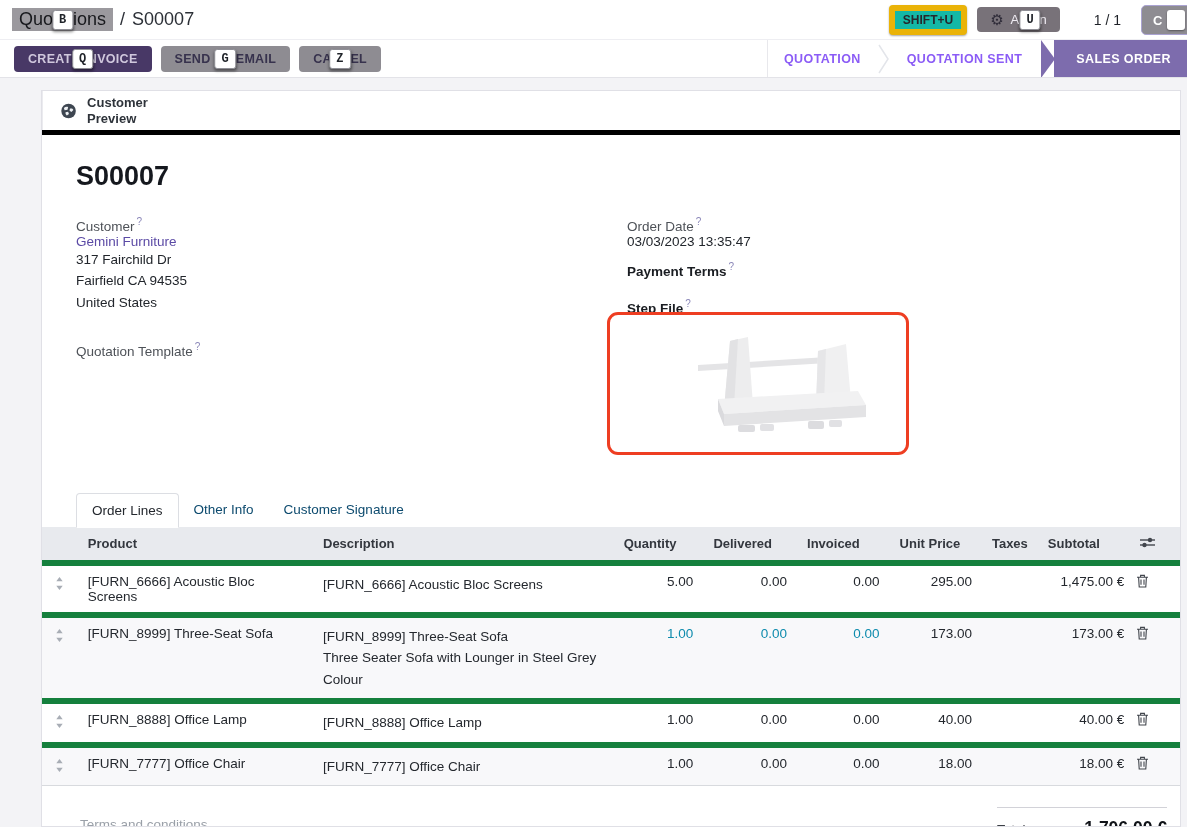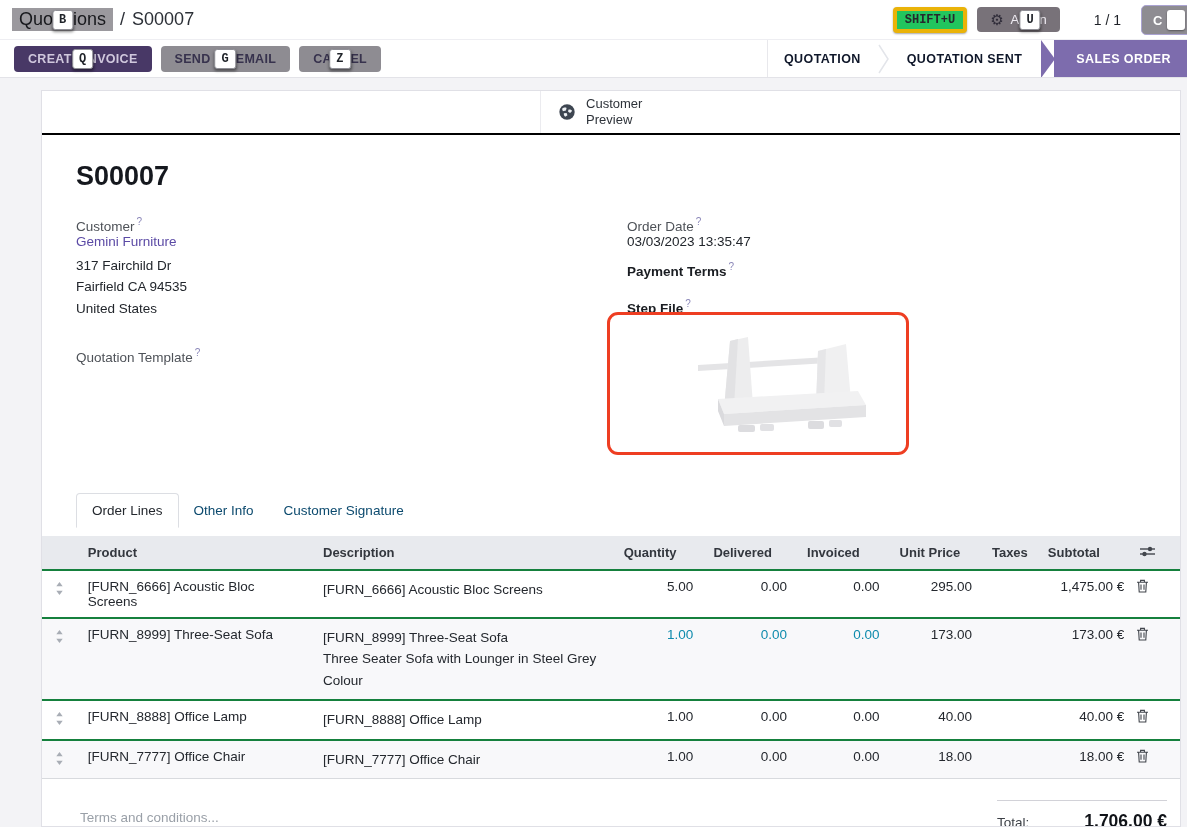--- a/index.html
+++ b/index.html
@@ -5,22 +5,22 @@
   * { margin:0; padding:0; box-sizing:border-box; }
   html,body { background:#e9e9ee; }
   body { font-family:"Liberation Sans", sans-serif; }
   .screen { position:relative; width:1187px; height:827px; background:#f3f3f6; overflow:hidden; margin:0 auto; }
 
   
   .topbar { position:relative; height:40px; background:#fff; border-bottom:1px solid #eeeef2; display:flex; align-items:center; padding:0 12px; }
   .breadcrumb { font-size:18px; color:#2b2f36; display:flex; align-items:center; gap:7px; }
   .bc-parent { position:relative; background:#9b999e; color:#17181c; padding:1px 7px; cursor:pointer; }
   .topbar-right { margin-left:auto; display:flex; align-items:center; gap:10px; }
-  .shift-badge { font-family:Liberation Mono, monospace; font-size:12px; font-weight:700; color:#26282d;
-    background:#22c55e; border:4px solid #eab308; border-radius:4px; padding:2px 8px; box-shadow:0 1px 2px rgba(0,0,0,.35); }
+  .shift-badge { font-family:Liberation Sans, sans-serif; font-size:12px; font-weight:700; color:#26282d;
+    background:#14b8a6; border:6px solid #eab308; border-radius:4px; padding:2px 8px; box-shadow:0 1px 2px rgba(0,0,0,.35); }
   .action-btn { position:relative; display:flex; align-items:center; gap:7px; background:#787279; color:#efecf3;
     border:none; border-radius:4px; padding:5px 13px; font-size:13px; cursor:pointer; font-family:inherit; }
   .gear { color:#2f2c39; font-size:15px; line-height:1; }
   .pager { font-size:14px; color:#1e2127; margin-left:24px; }
   .pager-nav { display:flex; align-items:center; gap:14px; margin-left:10px; }
   .cutoff-btn { position:absolute; right:-16px; top:5px; height:30px; width:62px; background:#8e8c92;
     border:1px solid #aaa3d2; border-radius:5px; color:#fff; font-weight:700; font-size:13px;
     display:flex; align-items:center; padding-left:11px; gap:5px; cursor:pointer; }
   .cutoff-badge { display:inline-block; width:18px; height:20px; background:#fff; border-radius:3px; box-shadow:0 1px 2px rgba(0,0,0,.4); }
 
@@ -31,64 +31,64 @@
   .hk.right { left:64%; }
 
   
   .toolbar { height:38px; background:#fff; border-bottom:1px solid #e3e3e8; display:flex; align-items:stretch; padding-left:14px; }
   .toolbar-left { display:flex; align-items:center; }
   .btn { position:relative; font-size:12.5px; font-weight:700; letter-spacing:.3px; padding:6px 14px; border-radius:4px;
     margin-right:9px; border:none; cursor:pointer; font-family:inherit; }
   .btn-primary { background:#483866; color:#d0c8dd; }
   .btn-grey { background:#8e8c92; color:#37324d; }
   .statusbar { margin-left:auto; display:flex; align-items:stretch; border-left:1px solid #e8e8ec; overflow:hidden; }
-  .step { display:flex; align-items:center; padding:0 16px; font-size:12.5px; font-weight:600; letter-spacing:.4px; color:#0f172a; cursor:pointer; white-space:nowrap; }
+  .step { display:flex; align-items:center; padding:0 16px; font-size:12.5px; font-weight:600; letter-spacing:.4px; color:#8b5cf6; cursor:pointer; white-space:nowrap; }
   .step-sep { display:flex; align-items:center; }
   .step-active { position:relative; background:#7d6cad; color:#fff; padding:0 46px 0 22px; margin-left:16px; margin-right:-30px; }
   .step-active::before { content:""; position:absolute; left:-13px; top:50%; transform:translateY(-50%);
     border-top:19px solid transparent; border-bottom:19px solid transparent; border-left:14px solid #7d6cad; }
 
   
   .content { padding-top:12px; }
   .sheet { margin-left:41px; width:1140px; height:737px; background:#fff; border:1px solid #e0e0e6; overflow:hidden; position:relative; }
-  .sheet-strip { height:44px; border-bottom:2px solid #000000; display:flex; justify-content:center; }
+  .sheet-strip { height:44px; border-bottom:5px solid #000000; display:flex; justify-content:flex-start;font-weight:bold; }
   .customer-preview { width:142px; border-left:1px solid #ebebef; display:flex; align-items:center; gap:10px; padding-left:17px;
     font-size:13px; color:#2e333a; line-height:1.2; cursor:pointer; }
   .sheet-body { padding:0 34px; }
   .doc-title { font-size:27px; font-weight:600; color:#15181e; margin:26px 0 24px; }
 
   .fields { display:flex; }
   .fcol { width:50%; }
   .fcol.right { padding-left:16px; }
   .field { display:flex; margin-bottom:12px; font-size:13.5px;flex-direction:column; }
   .flabel { width:150px; flex-shrink:0; color:#4e5258; }
   .fcol.right .flabel { width:130px; }
   .flabel.bold { font-weight:700; color:#1a1d22; }
   sup.help { color:#8a86b8; font-size:10px; margin-left:2px; font-weight:400; }
   .fvalue { color:#22262c; }
   a.link { color:#5b4aa5; text-decoration:none; cursor:pointer; }
-  .address { white-space:pre-line; color:#22262c; margin-top:6px; line-height:1.62; }
+  .address { white-space:pre-line; color:#22262c; margin-top:0; line-height:1.62; }
   .field.qt { margin-top:27px; }
   .field.pt { margin-top:4px; margin-bottom:20px; }
   .step-box { width:302px; height:143px; border:3px solid #ee3e22; border-radius:11px; margin-left:-20px; margin-top:-4px;
     background:#fff; display:flex; align-items:center; justify-content:center; cursor:pointer; }
 
   
-  .tabs { display:flex; align-items:flex-end; margin:26px 0 9px 34px; position:relative; z-index:2; }
+  .tabs { display:flex; margin:26px 0 0 34px; position:relative; z-index:2; }
   .tab { font-size:13.5px; padding:9px 15px; cursor:pointer; }
   .tab.active { background:#fff; border:1px solid #dcdee3; border-bottom:1px solid #fff; border-radius:4px 4px 0 0;
     color:#24282e; margin-bottom:-1px; }
   .tab.inactive { color:#0c4a6e; }
 
   
   table.olines { width:100%; border-collapse:collapse; font-size:13.5px; color:#24282e; border-bottom:1px solid #d8dade; }
   table.olines thead th { background:#e8eaee; font-weight:700; font-size:13px; color:#33373e; padding:9px 10px;
     text-align:left; border-bottom:1px solid #d4d6dc; }
   th.num, td.num { text-align:right; }
-  table.olines tbody td { padding:8px 10px; border-top:2px solid #15803d; vertical-align:top; }
+  table.olines tbody td { padding:8px 10px; border-top:6px solid #15803d; vertical-align:top; }
   table.olines tbody tr:nth-child(even) td { background:#f8f8fa; }
   .hl { color:#0e8bad; }
   .desc { white-space:pre-line; line-height:1.6; }
   .handle-cell { text-align:center; padding-top:11px !important; cursor:grab; }
   .trash-cell { padding-left:2px !important; cursor:pointer; }
   .opt-th { padding:9px 6px !important; cursor:pointer; }
   tr.add-row td { border-top:1px solid #ecedf1; padding:10px; background:#fff !important; }
   tr.add-row a { margin-right:21px; font-size:13.5px; }
 
   

